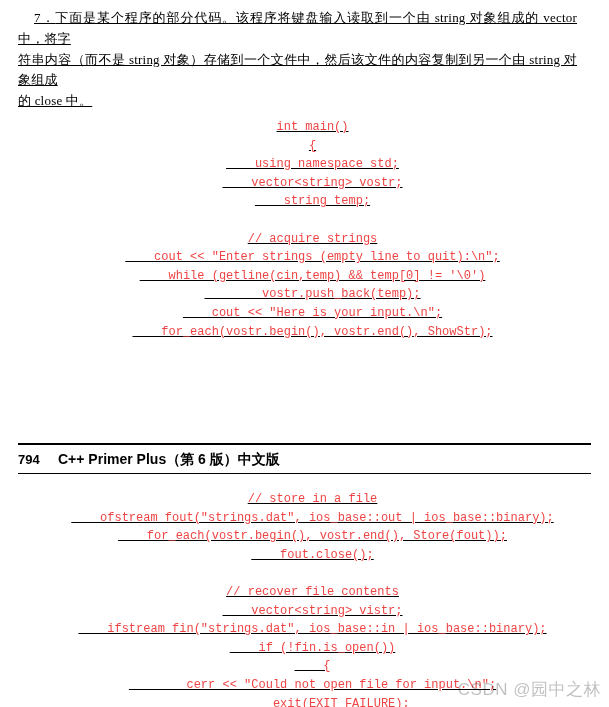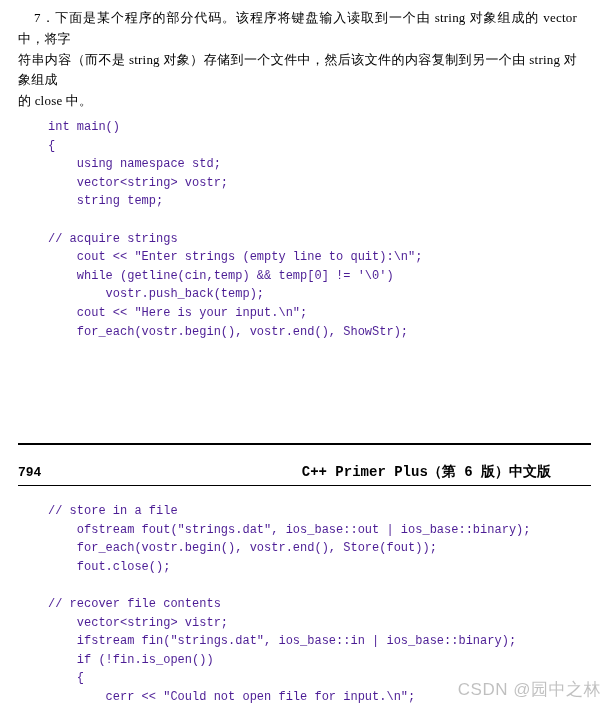--- a/index.html
+++ b/index.html
@@ -5,60 +5,62 @@
   body {
     margin: 0;
     padding: 0;
     background: #ffffff;
     font-family: "SimSun", "Times New Roman", serif;
     width: 609px;
     color: #000;
   }
   .page {
     padding: 8px 32px 4px 18px;
+    text-decoration: underline;
   }
   .prose {
     font-size: 13px;
     line-height: 1.6;
     text-align: justify;
     letter-spacing: 0.2px;
   }
   .prose .num {
     margin-left: 16px;
   }
   pre.code {
     font-family: "Courier New", monospace;
     font-size: 12px;
     line-height: 1.55;
     white-space: pre;
     margin: 6px 0 6px 30px;
-    color: #4c1d95;
+    color: #ef4444;
+    text-align: center;
   }
   .gap {
     height: 92px;
   }
   .hr-heavy {
     border: none;
     border-top: 2px solid #000;
     margin: 0 18px;
   }
   .header-row {
     display: flex;
     align-items: baseline;
-    padding: 18px 18px 4px 18px;
-    font-family: Liberation Mono, monospace;
+    padding: 6px 18px 4px 18px;
+    font-family: Liberation Sans, sans-serif;
   }
   .pg-num {
     font-size: 13px;
     font-weight: bold;
     width: 40px;
   }
   .book-title {
     flex: 1;
-    text-align: right;
+    text-align: left;
     font-size: 14px;
     font-weight: bold;
   }
   .hr-thin {
     border: none;
     border-top: 1px solid #000;
     margin: 0 18px 8px 18px;
   }
   .watermark {
     position: fixed;

